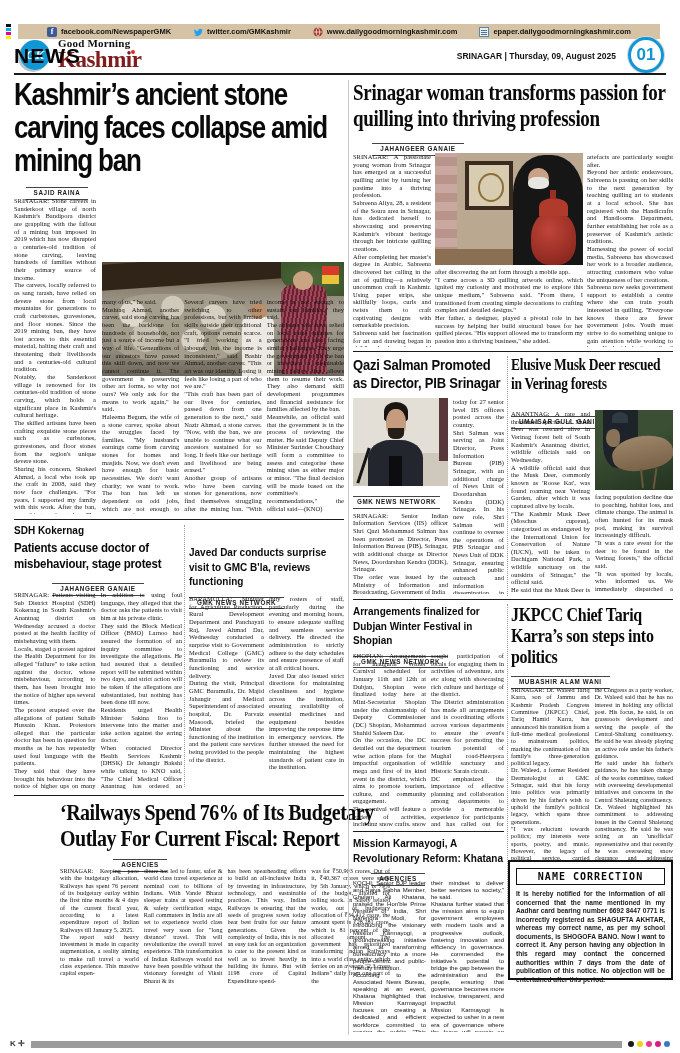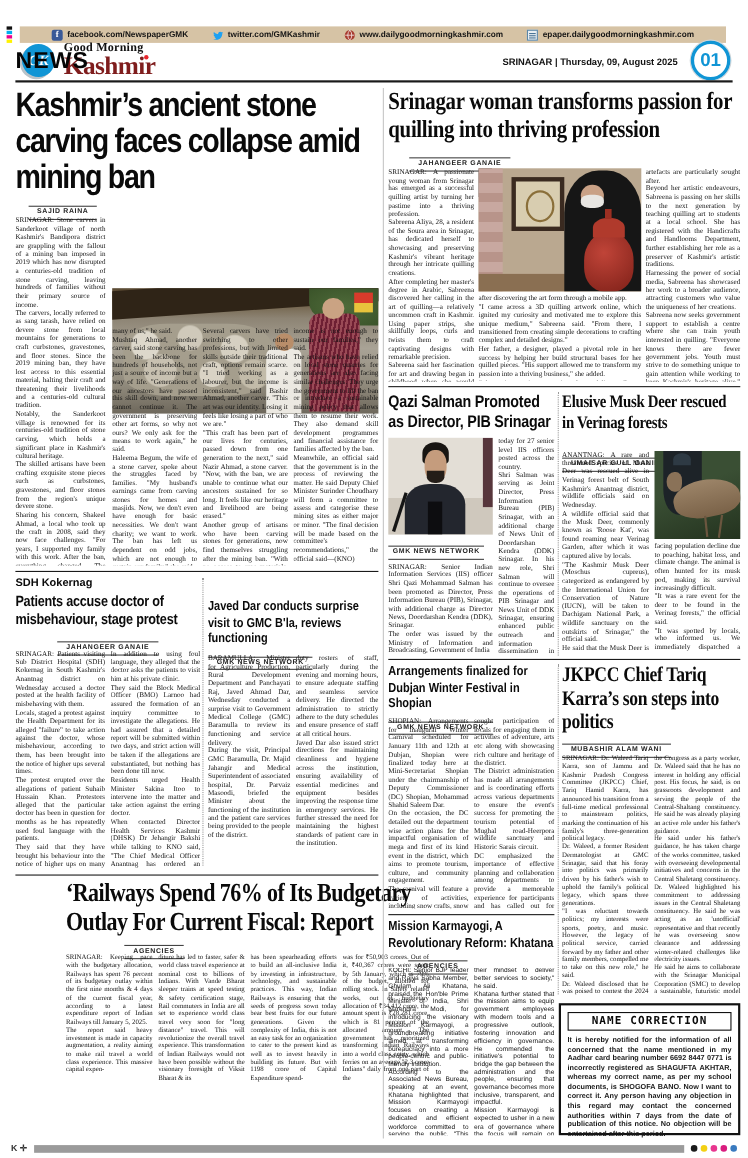--- a/index.html
+++ b/index.html
@@ -395,21 +395,21 @@
     </div>
     <div class="cols abs" style="left:0;top:44px;width:151px;height:152px;">
       <div class="body-col" style="font-family:'Liberation Sans',sans-serif;font-size:6px;">KOCHI: Senior BJP leader and Rajya Sabha Member, Ghulam Ali Khatana, praised the Hon'ble Prime Minister of India, Shri Narendra Modi, for introducing the visionary Mission Karmayogi, a groundbreaking initiative aimed at transforming bureaucracy into a more people-centric and public-friendly institution.
 According to the Associated News Bureau, speaking at an event, Khatana highlighted that Mission Karmayogi focuses on creating a dedicated and efficient workforce committed to serving the public. "This initiative marks a shift from rule-based to role-based governance, enabling employees to transform into true Karmayogis. It emphasizes enhancing their skills and modernizing</div>
       <div class="body-col" style="font-family:'Liberation Sans',sans-serif;font-size:6px;">their mindset to deliver better services to society," he said.
 Khatana further stated that the mission aims to equip government employees with modern tools and a progressive outlook, fostering innovation and efficiency in governance. He commended the initiative's potential to bridge the gap between the administration and the people, ensuring that governance becomes more inclusive, transparent, and impactful.
 Mission Karmayogi is expected to usher in a new era of governance where the focus will remain on delivering measurable outcomes and meeting the aspirations of the citizens. This ambitious reform underscores the government's commitment to building a more efficient, accountable, and people-oriented bureaucracy. (ANB)</div>
     </div>
   </div>
 
-  <div class="nc" style="left:508px;top:912px;width:165px;height:120px;">
+  <div class="nc" style="left:508px;top:860px;width:165px;height:120px;">
     <div class="nc-title">NAME CORRECTION</div>
     <div class="nc-body">It is hereby notified for the information of all concerned that the name mentioned in my Aadhar card bearing number 6692 8447 0771 is incorrectly registered as SHAGUFTA AKHTAR, whereas my correct name, as per my school documents, is SHOGOFA BANO. Now I want to correct it. Any person having any objection in this regard may contact the concerned authorities within 7 days from the date of publication of this notice. No objection will be entertained after this period.</div>
   </div>
 
   <div class="footer">
     <span class="kmark">K ✛</span>
     <span class="pressbar"></span>
     <span class="dots">
       <i style="background:#1a1a1a"></i>
         <i style="background:#f3d013"></i>

